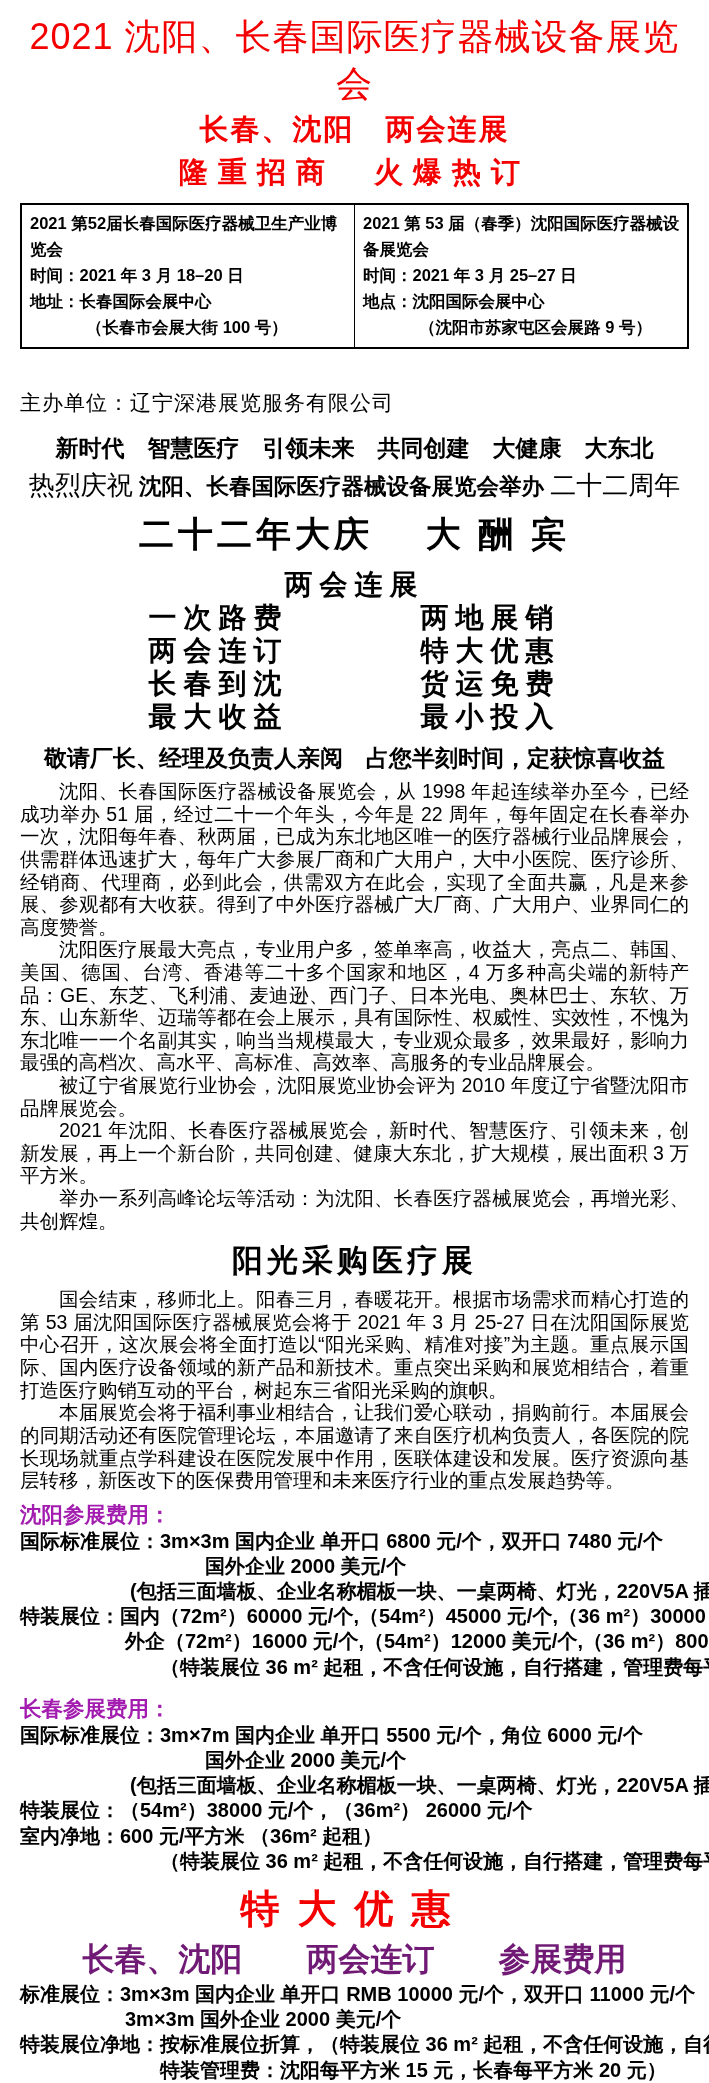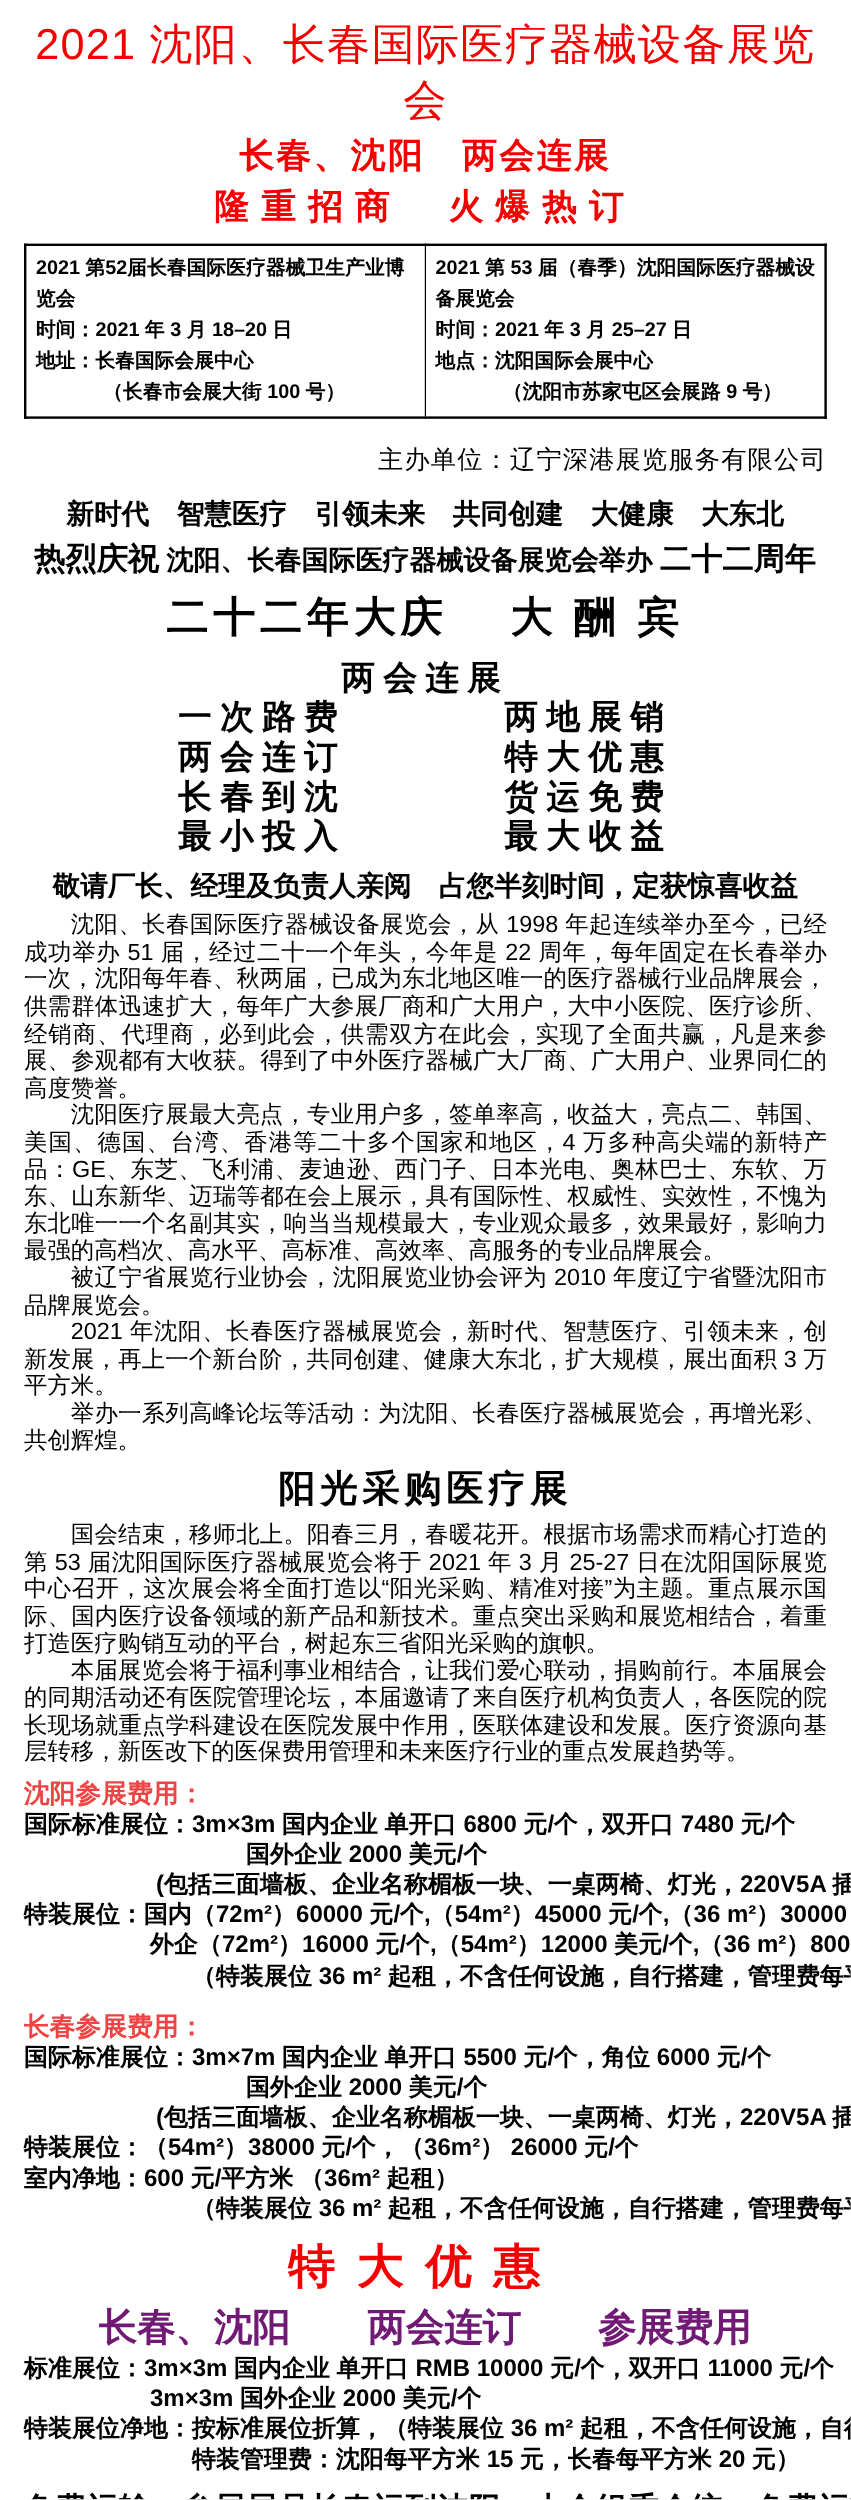--- a/index.html
+++ b/index.html
@@ -17,40 +17,40 @@
   .red { color:#f40000; }
 
   .title { margin-top:14px; font-size:36px; font-weight:normal; text-align:center; letter-spacing:1px; line-height:1.3; }
   .sub1  { margin-top:2px; font-size:29px; font-weight:bold; text-align:center; letter-spacing:2px; }
   .sub2  { margin-top:3px; font-size:29px; font-weight:bold; text-align:center; letter-spacing:10px; }
 
   .expo-table { width:100%; margin-top:10px; border-collapse:collapse; border:2.5px solid #000; table-layout:fixed; }
   .expo-table td { border:1.5px solid #000; vertical-align:top; padding:5px 6px 7px 8px; font-size:16.5px; font-weight:bold; line-height:1.58; }
   .addr2 { padding-left:3.4em; }
 
-  .organizer { margin-top:20px; font-size:21px; text-align:right; letter-spacing:1px; }
+  .organizer { margin-top:40px; font-size:21px; text-align:left; letter-spacing:1px; }
 
   .slogan-line { margin-top:16px; font-size:23px; font-weight:bold; text-align:center; }
   .celebrate { margin-top:4px; text-align:center; white-space:nowrap; }
-  .celebrate .c-big { font-size:26px; font-weight:bold; }
+  .celebrate .c-big { font-size:26px; font-weight:normal; }
   .celebrate .c-mid { font-size:22.5px; font-weight:bold; }
   .anniversary { margin-top:8px; font-size:35px; font-weight:bold; text-align:center; letter-spacing:4px; }
 
   .pairs { margin-top:10px; }
   .pair-row { display:flex; justify-content:center; gap:62px; }
   .pair-row span { display:inline-block; width:210px; text-align:center; font-size:28px; font-weight:bold; letter-spacing:7px; line-height:1.18; }
 
   .invite { margin-top:10px; font-size:23px; font-weight:bold; text-align:center; }
 
   .paras { margin-top:6px; font-size:19.5px; line-height:1.16; text-align:justify; }
   .paras p { text-indent:2em; margin:0; }
 
   .sunshine-h { margin-top:8px; font-size:31px; font-weight:bold; text-align:center; letter-spacing:4px; }
 
-  .fee-heading { margin-top:8px; font-size:21.5px; font-weight:bold; color:#ef4444; }
+  .fee-heading { margin-top:8px; font-size:21.5px; font-weight:bold; color:#a21caf; }
   .fee-heading.mt { margin-top:14px; }
   .fee-line { font-size:20px; font-weight:bold; line-height:1.26; white-space:nowrap; }
   .ind-185 { padding-left:185px; }
   .ind-110 { padding-left:110px; }
   .ind-105 { padding-left:105px; }
   .ind-140 { padding-left:140px; }
 
   .offer-h { margin-top:8px; font-size:39px; font-weight:bold; color:#f40000; text-align:center; letter-spacing:18px; }
   .offer-sub { margin-top:2px; font-size:32px; font-weight:bold; color:#701a75; text-align:center; }
 
@@ -104,22 +104,22 @@
     </div>
     <div class="pair-row">
       <span>两会连订</span>
         <span>特大优惠</span>
     </div>
     <div class="pair-row">
       <span>长春到沈</span>
         <span>货运免费</span>
     </div>
     <div class="pair-row">
-      <span>最小投入</span>
-        <span>最大收益</span>
+      <span>最大收益</span>
+        <span>最小投入</span>
     </div>
   </div>
 
   <div class="invite">敬请厂长、经理及负责人亲阅　占您半刻时间，定获惊喜收益</div>
 
   <div class="paras">
     <p>沈阳、长春国际医疗器械设备展览会，从 1998 年起连续举办至今，已经成功举办 51 届，经过二十一个年头，今年是 22 周年，每年固定在长春举办一次，沈阳每年春、秋两届，已成为东北地区唯一的医疗器械行业品牌展会，供需群体迅速扩大，每年广大参展厂商和广大用户，大中小医院、医疗诊所、经销商、代理商，必到此会，供需双方在此会，实现了全面共赢，凡是来参展、参观都有大收获。得到了中外医疗器械广大厂商、广大用户、业界同仁的高度赞誉。</p>
     <p>沈阳医疗展最大亮点，专业用户多，签单率高，收益大，亮点二、韩国、美国、德国、台湾、香港等二十多个国家和地区，4 万多种高尖端的新特产品：GE、东芝、飞利浦、麦迪逊、西门子、日本光电、奥林巴士、东软、万东、山东新华、迈瑞等都在会上展示，具有国际性、权威性、实效性，不愧为东北唯一一个名副其实，响当当规模最大，专业观众最多，效果最好，影响力最强的高档次、高水平、高标准、高效率、高服务的专业品牌展会。</p>
     <p>被辽宁省展览行业协会，沈阳展览业协会评为 2010 年度辽宁省暨沈阳市品牌展览会。</p>
     <p>2021 年沈阳、长春医疗器械展览会，新时代、智慧医疗、引领未来，创新发展，再上一个新台阶，共同创建、健康大东北，扩大规模，展出面积 3 万平方米。</p>

